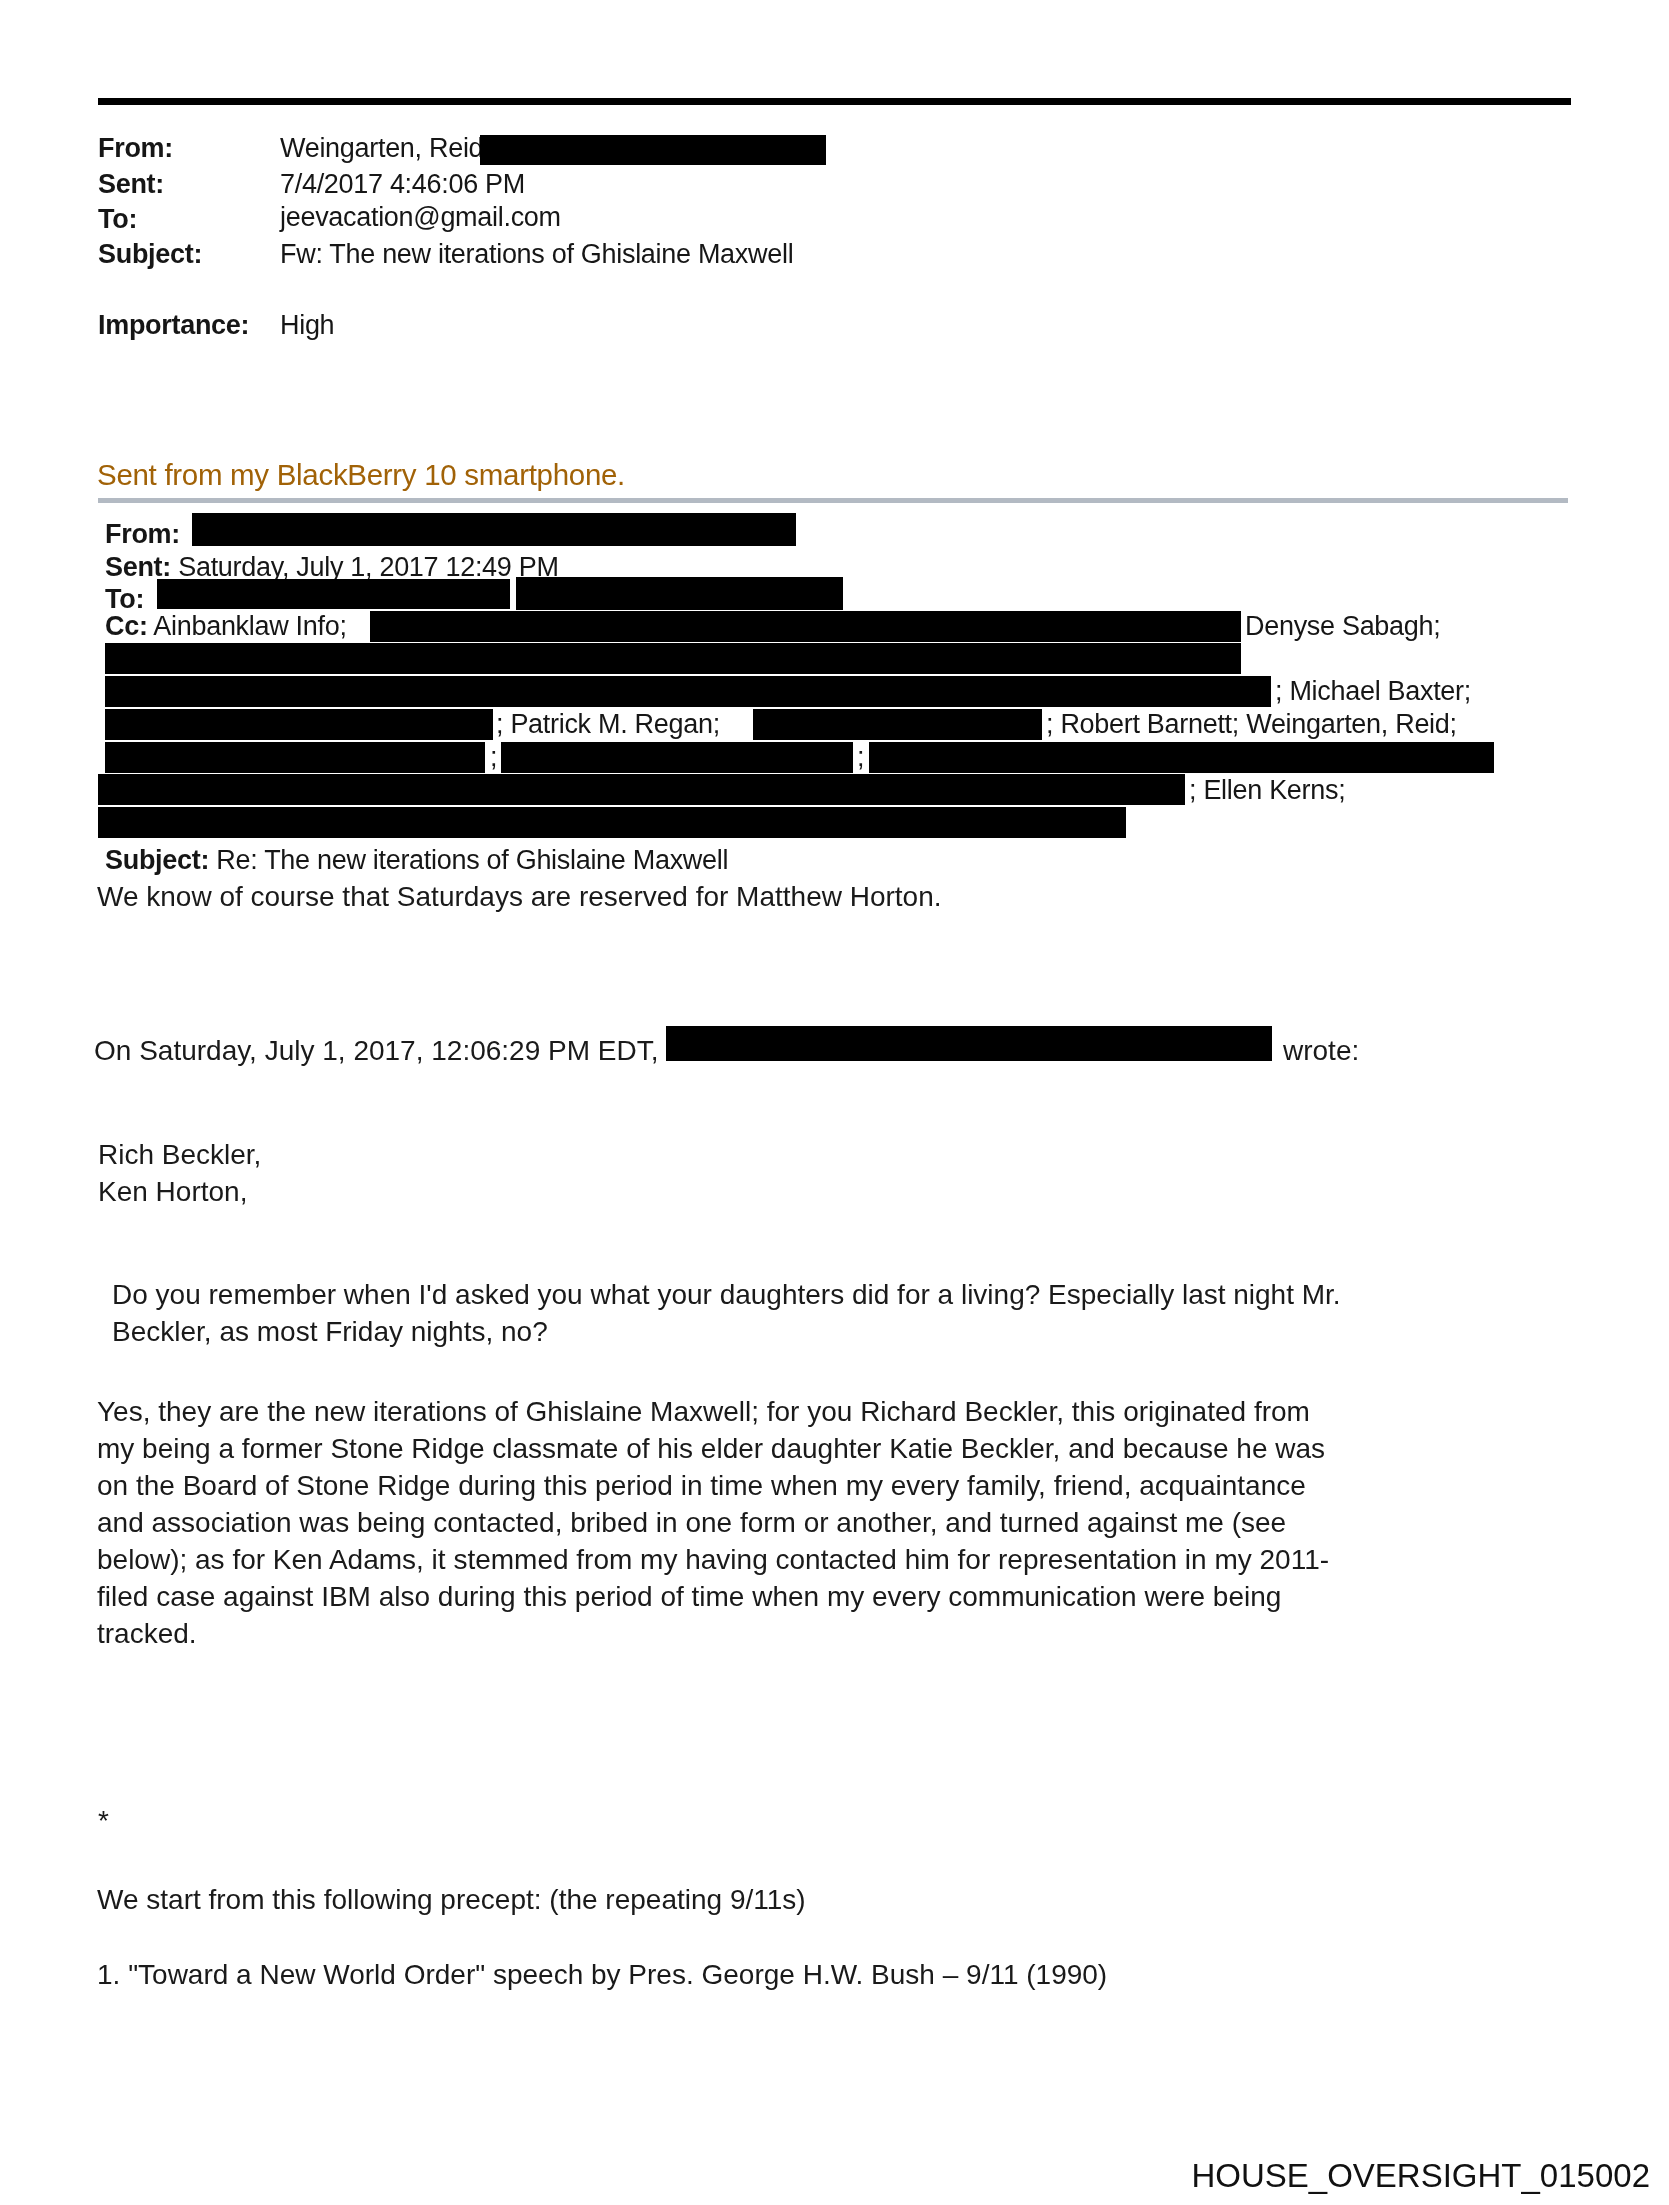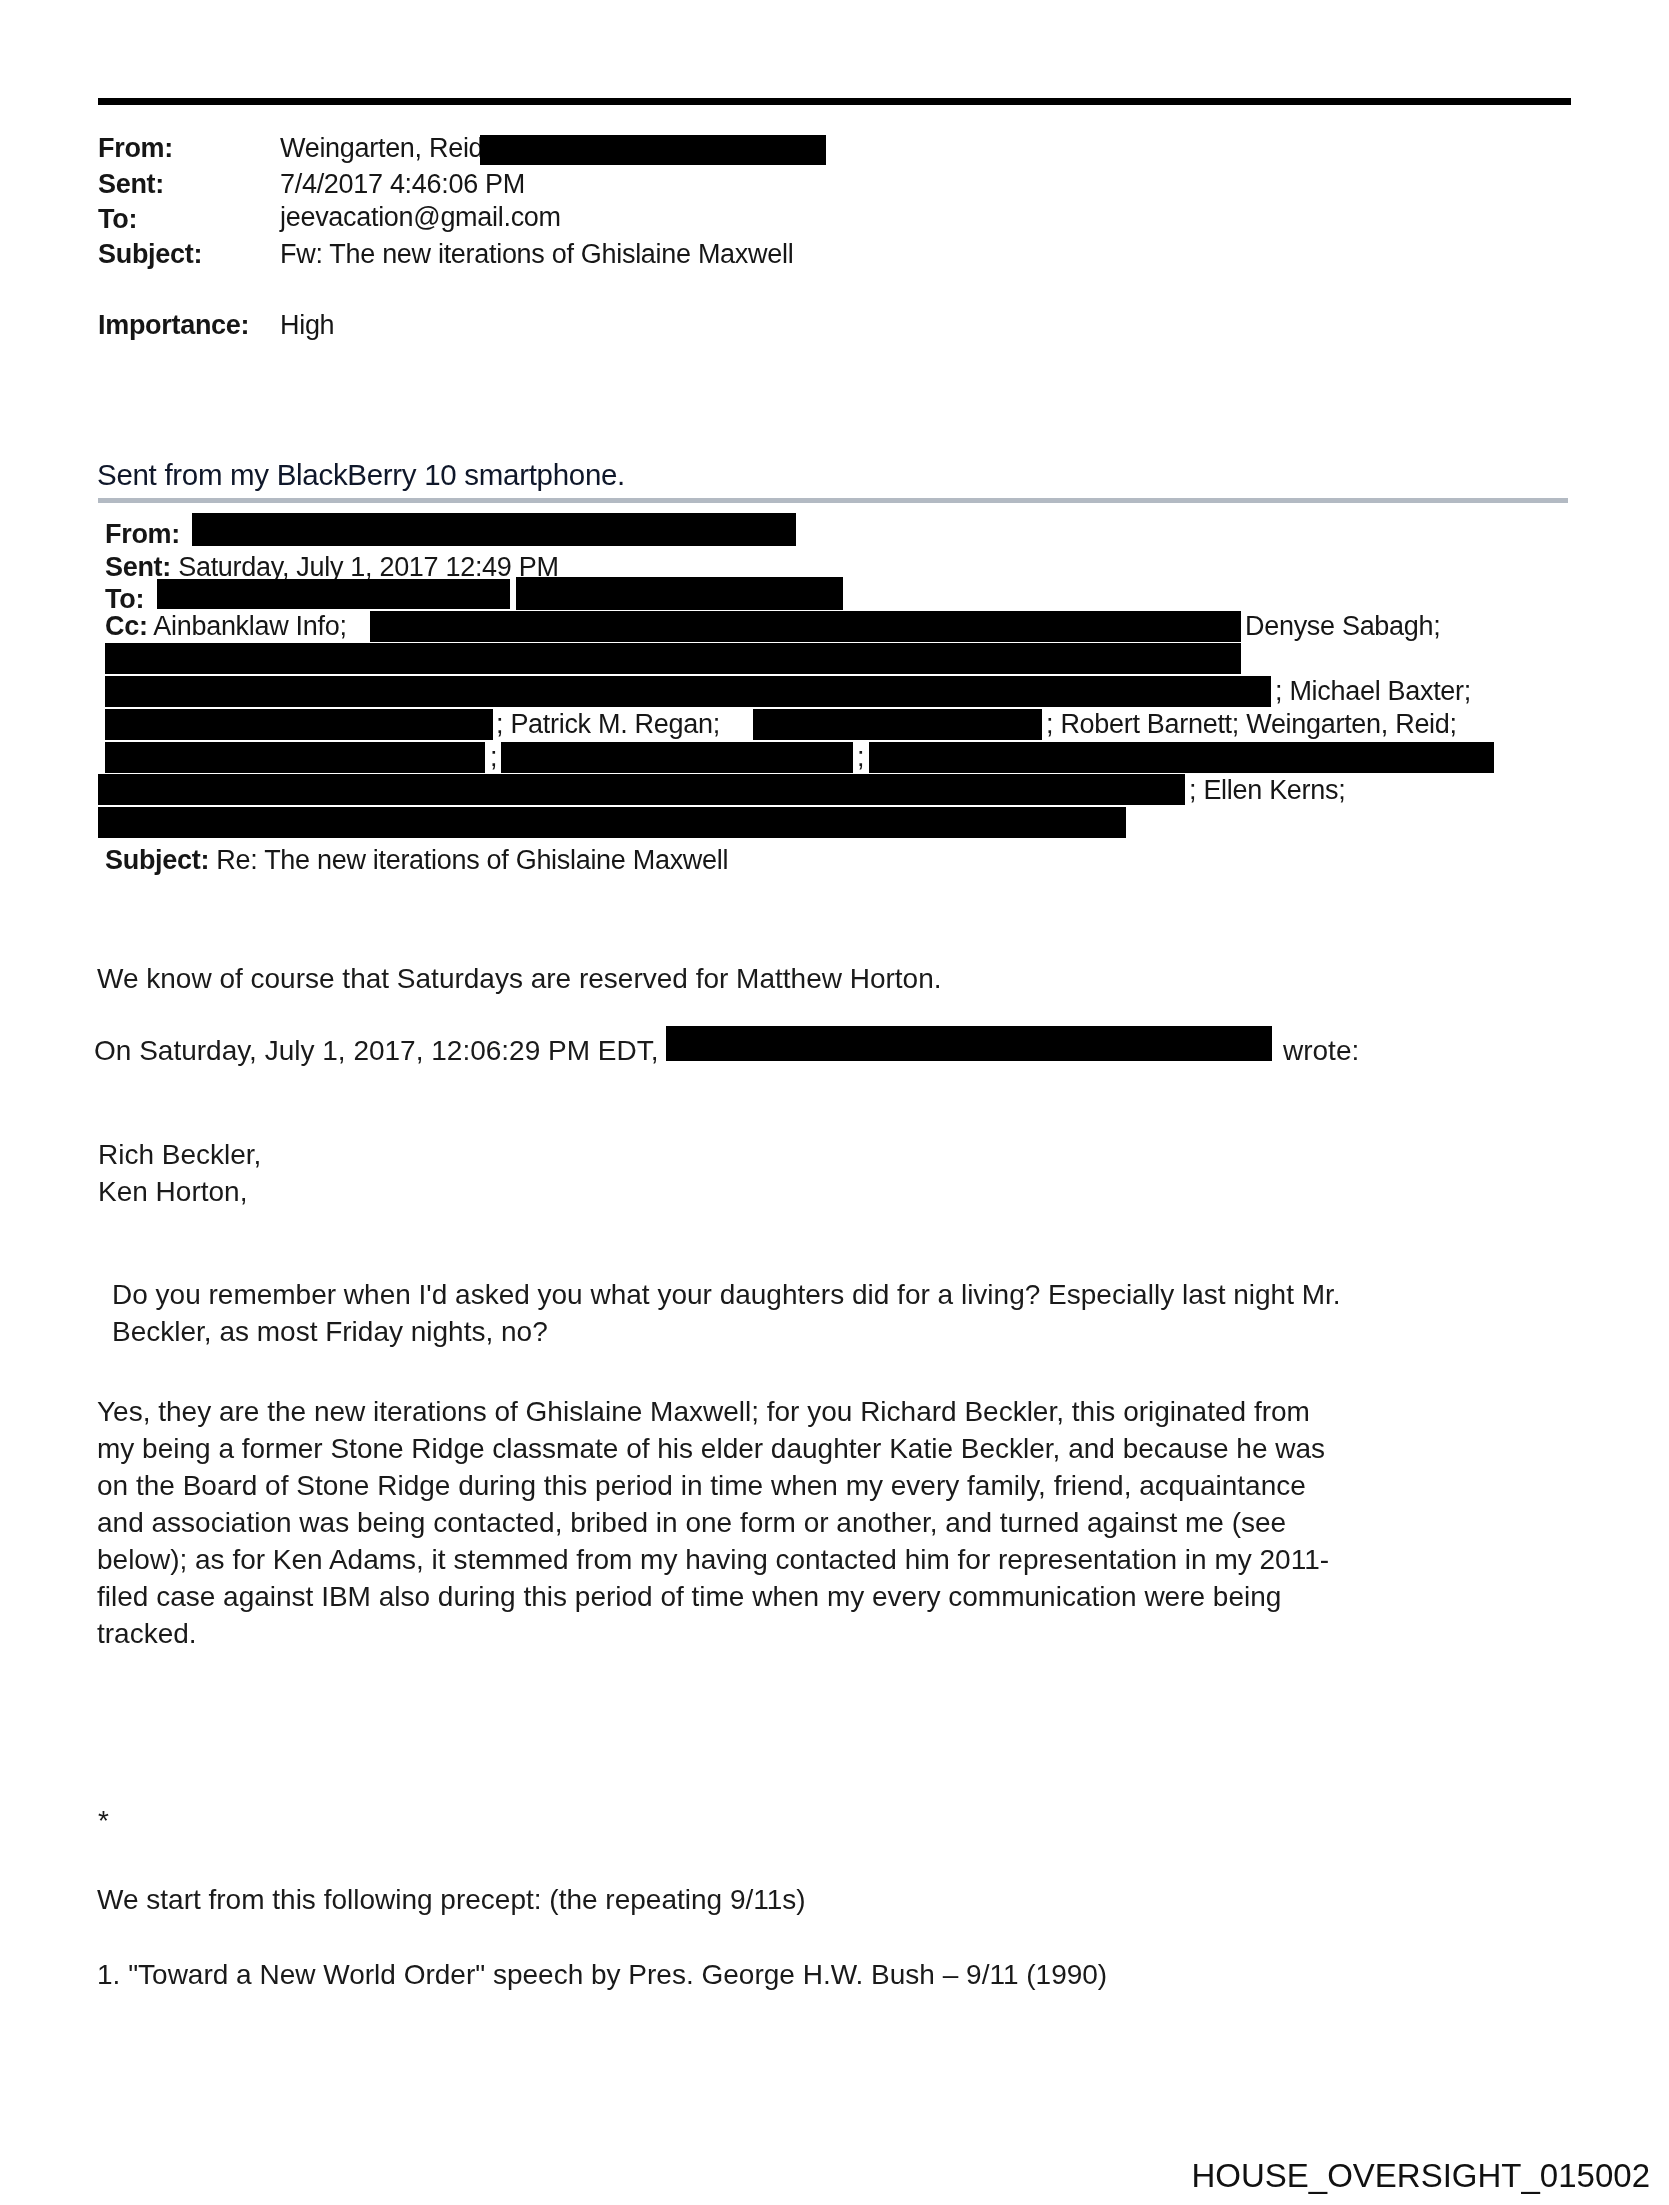--- a/index.html
+++ b/index.html
@@ -13,21 +13,21 @@
     overflow:hidden;
   }
   .abs{position:absolute;white-space:pre;}
   .hdr{font-size:27px;letter-spacing:-0.3px;line-height:1.1;}
   .lbl{font-weight:bold;}
   .qhdr{font-size:27px;letter-spacing:-0.3px;line-height:1.1;}
   .body-text{font-size:28px;line-height:37px;color:#1a1a1a;white-space:pre-line;}
   .bar{position:absolute;background:#000000;}
   .rule-top{position:absolute;background:#000000;}
   .divider{position:absolute;background:#b3bac3;}
-  .signature{font-size:29.5px;color:#0f172a;letter-spacing:-0.3px;}
+  .signature{font-size:29.5px;color:#a16207;letter-spacing:-0.3px;}
   .footer{font-size:33px;color:#111111;letter-spacing:0;}
 </style>
 </head>
 <body>
 
 <div class="page">
 
   <div class="rule-top" style="left:98px;top:98px;width:1473px;height:7.2px;"></div>
 
   <div class="abs hdr lbl" style="left:98px;top:134px;">From:</div>
@@ -79,21 +79,21 @@
   <div class="abs qhdr" style="left:857px;top:743px;">;</div>
   <div class="bar" style="left:869px;top:742px;width:625px;height:31px;"></div>
 
   <div class="bar" style="left:98px;top:774px;width:1087px;height:31px;"></div>
   <div class="abs qhdr" style="left:1189px;top:776px;">; Ellen Kerns;</div>
 
   <div class="bar" style="left:98px;top:807px;width:1028px;height:31px;"></div>
 
   <div class="abs qhdr" style="left:105px;top:846px;"><span class="lbl">Subject:</span><span> Re: The new iterations of Ghislaine Maxwell</span></div>
 
-  <div class="abs body-text" style="left:97px;top:960px;">We know of course that Saturdays are reserved for Matthew Horton.</div>
+  <div class="abs body-text" style="left:97px;top:878px;">We know of course that Saturdays are reserved for Matthew Horton.</div>
 
   <div class="abs body-text" style="left:94px;top:1032px;">On Saturday, July 1, 2017, 12:06:29 PM EDT,</div>
   <div class="bar" style="left:666px;top:1026px;width:606px;height:35px;"></div>
   <div class="abs body-text" style="left:1283px;top:1032px;">wrote:</div>
 
   <div class="abs body-text" style="left:98px;top:1136px;">Rich Beckler,</div>
   <div class="abs body-text" style="left:98px;top:1173px;">Ken Horton,</div>
 
   <div class="abs body-text" style="left:112px;top:1276px;">Do you remember when I'd asked you what your daughters did for a living? Especially last night Mr.
 Beckler, as most Friday nights, no?</div>

